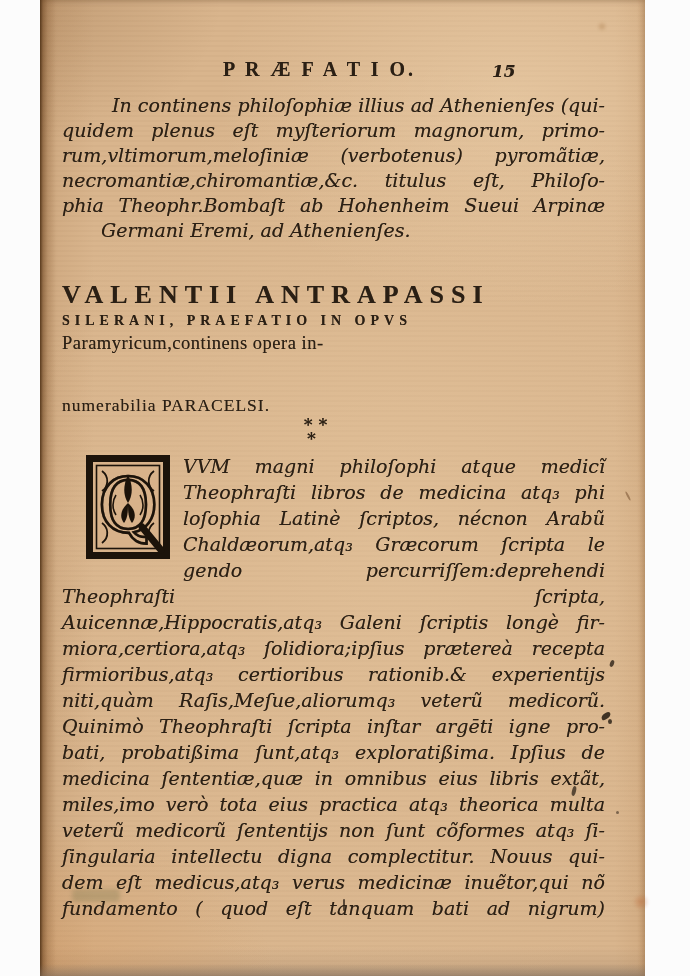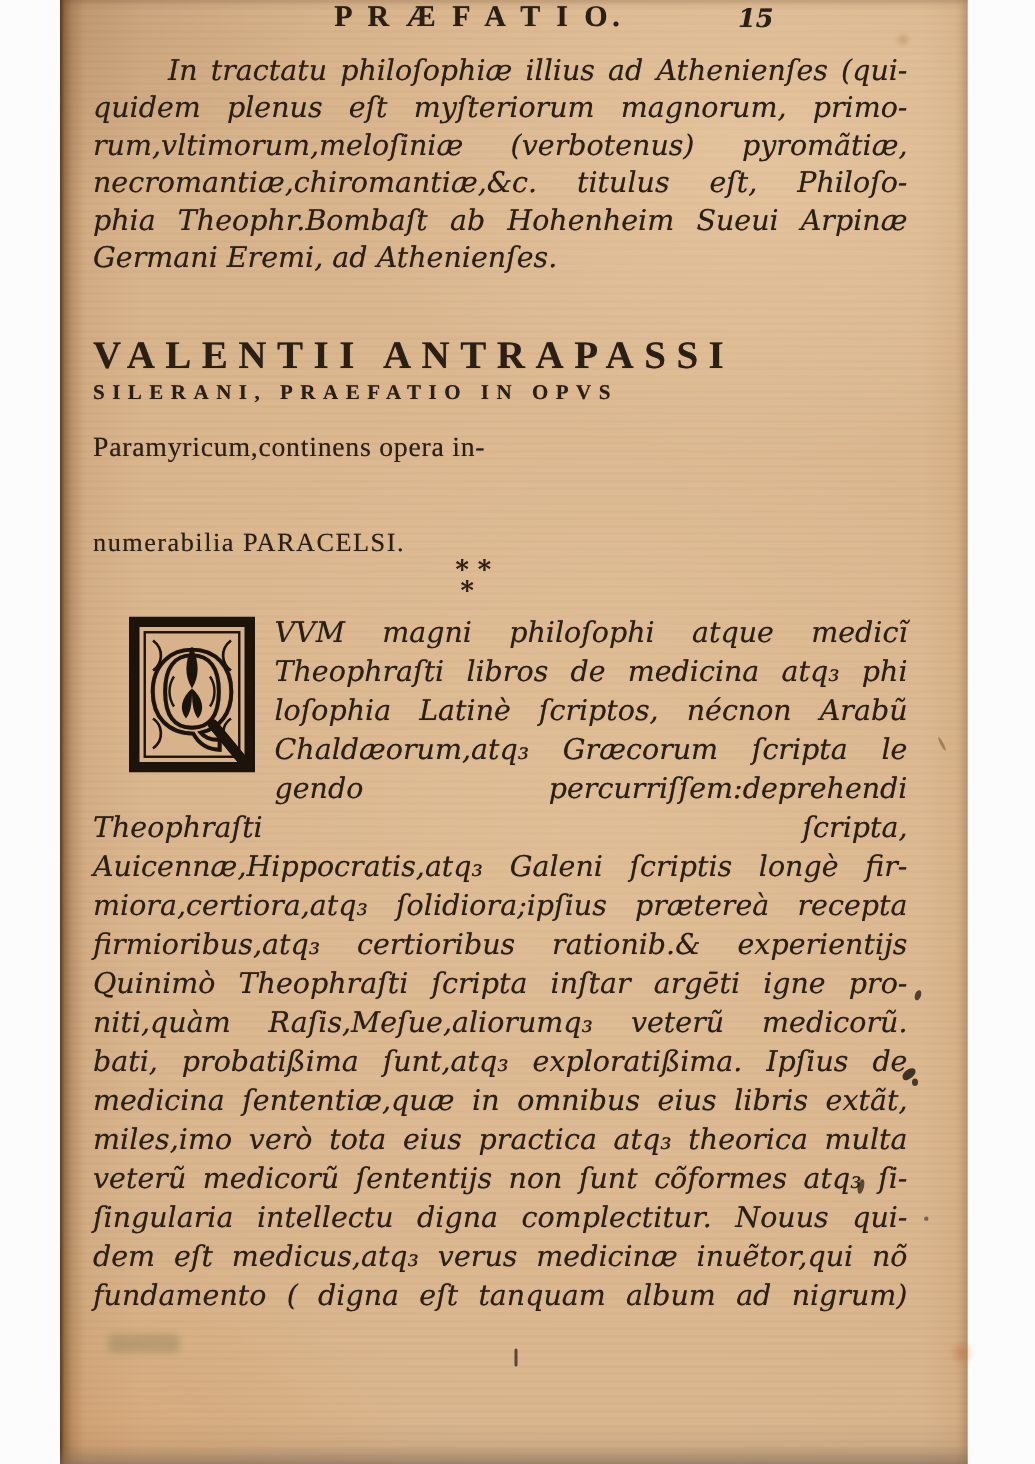--- a/index.html
+++ b/index.html
@@ -37,35 +37,35 @@
   .speck.s5{left:303px;top:899px;width:2px;height:12px;border-radius:1px;opacity:.75;}
   .speck.s6{left:587px;top:491px;width:2px;height:10px;transform:rotate(-28deg);opacity:.5;background:#6b4526;}
   .smudge{position:absolute;left:32px;top:889px;width:48px;height:13px;background:rgba(116,116,74,.30);filter:blur(2px);border-radius:4px;}
   .stain1{position:absolute;left:592px;top:894px;width:18px;height:16px;background:radial-gradient(circle,rgba(186,94,44,.38),transparent 70%);filter:blur(1px);}
   .stain2{position:absolute;left:556px;top:22px;width:12px;height:9px;background:radial-gradient(circle,rgba(160,110,60,.35),transparent 70%);filter:blur(1px);}
 
   
   .content{position:absolute;left:22px;top:0;width:543px;color:#2a1f14;
     text-shadow:0 0 .5px rgba(42,31,20,.55);}
 
-  .header-row{position:relative;height:26px;}
+  .header-row{position:relative;margin-top:58px;height:26px;}
   .running-header{display:block;text-align:center;transform:translateX(-14px);
     font-family:"Liberation Serif",serif;font-weight:bold;font-size:20px;letter-spacing:3px;}
   .page-number{position:absolute;left:430px;top:3px;font-style:italic;font-size:17px;font-weight:bold;}
 
   .iline,.bline{font-style:italic;font-size:19px;line-height:25px;
     text-align:justify;text-align-last:justify;white-space:normal;}
   .intro{margin-top:9px;}
   .iline.first{text-indent:50px;}
-  .iline.short{text-align:right;text-align-last:left;}
+  .iline.short{text-align:right;text-align-last:left;margin-left:39px;}
 
   .heading{margin-top:38px;text-align:left;font-family:"Liberation Serif",serif;}
   .heading .h1{font-size:26px;font-weight:bold;letter-spacing:7px;line-height:28px;}
   .heading .h2{font-size:14px;font-weight:bold;letter-spacing:5px;line-height:24px;}
-  .heading .h3{font-size:18.5px;line-height:20px;letter-spacing:.5px;margin-top:14px;}
+  .heading .h3{font-size:18.5px;line-height:20px;letter-spacing:.5px;}
   .heading .h4{font-size:17.5px;line-height:20px;letter-spacing:1px;margin-top:42px;}
 
   .ornament{margin-top:2px;text-align:center;font-weight:bold;font-size:17px;line-height:14px;transform:translateX(-18px);}
   .ornament .row2{transform:translateX(-4px);}
 
   .bodytext{margin-top:8px;}
   .bline{line-height:26px;}
   .dropcap{float:left;width:84px;height:104px;margin:2px 13px 0 24px;}
   .dropcap svg{display:block;width:84px;height:104px;}
 </style>
@@ -90,21 +90,21 @@
     <div class="stain2"></div>
 
     <div class="content">
 
       <div class="header-row">
         <span class="running-header">P R Æ F A T I O.</span>
         <span class="page-number">15</span>
       </div>
 
       <div class="intro">
-        <div class="iline first">In tractatu philoſophiæ illius ad Athenienſes (qui-</div>
+        <div class="iline first">In continens philoſophiæ illius ad Athenienſes (qui-</div>
         <div class="iline">quidem plenus eſt myſteriorum magnorum, primo-</div>
         <div class="iline">rum,vltimorum,meloſiniæ (verbotenus) pyromãtiæ,</div>
         <div class="iline">necromantiæ,chiromantiæ,&amp;c. titulus eſt, Philoſo-</div>
         <div class="iline">phia Theophr.Bombaſt ab Hohenheim Sueui Arpinæ</div>
         <div class="iline short">Germani Eremi, ad Athenienſes.</div>
       </div>
 
       <div class="heading">
         <div class="h1">VALENTII ANTRAPASSI</div>
         <div class="h2">SILERANI, PRAEFATIO IN OPVS</div>
@@ -138,26 +138,26 @@
           </svg>
         </div>
         <div class="bline">VVM magni philoſophi atque medicĩ</div>
         <div class="bline">Theophraſti libros de medicina atq₃ phi</div>
         <div class="bline">loſophia Latinè ſcriptos, nécnon Arabũ</div>
         <div class="bline">Chaldæorum,atq₃ Græcorum ſcripta le</div>
         <div class="bline">gendo percurriſſem:deprehendi Theophraſti ſcripta,</div>
         <div class="bline">Auicennæ,Hippocratis,atq₃ Galeni ſcriptis longè fir-</div>
         <div class="bline">miora,certiora,atq₃ ſolidiora;ipſius prætereà recepta</div>
         <div class="bline">firmioribus,atq₃ certioribus rationib.&amp; experientijs</div>
+        <div class="bline">niti,quàm Raſis,Meſue,aliorumq₃ veterũ medicorũ.</div>
         <div class="bline">Quinimò Theophraſti ſcripta inſtar argēti igne pro-</div>
-        <div class="bline">niti,quàm Raſis,Meſue,aliorumq₃ veterũ medicorũ.</div>
         <div class="bline">bati, probatißima ſunt,atq₃ exploratißima. Ipſius de</div>
         <div class="bline">medicina ſententiæ,quæ in omnibus eius libris extãt,</div>
         <div class="bline">miles,imo verò tota eius practica atq₃ theorica multa</div>
         <div class="bline">veterũ medicorũ ſententijs non ſunt cõformes atq₃ ſi-</div>
         <div class="bline">ſingularia intellectu digna complectitur. Nouus qui-</div>
         <div class="bline">dem eſt medicus,atq₃ verus medicinæ inuẽtor,qui nõ</div>
-        <div class="bline">fundamento ( digna eſt tanquam album ad nigrum)</div>
+        <div class="bline">fundamento ( quod eſt tanquam bati ad nigrum)</div>
       </div>
 
     </div>
   </div>
 </div>
 
 </body></html>

